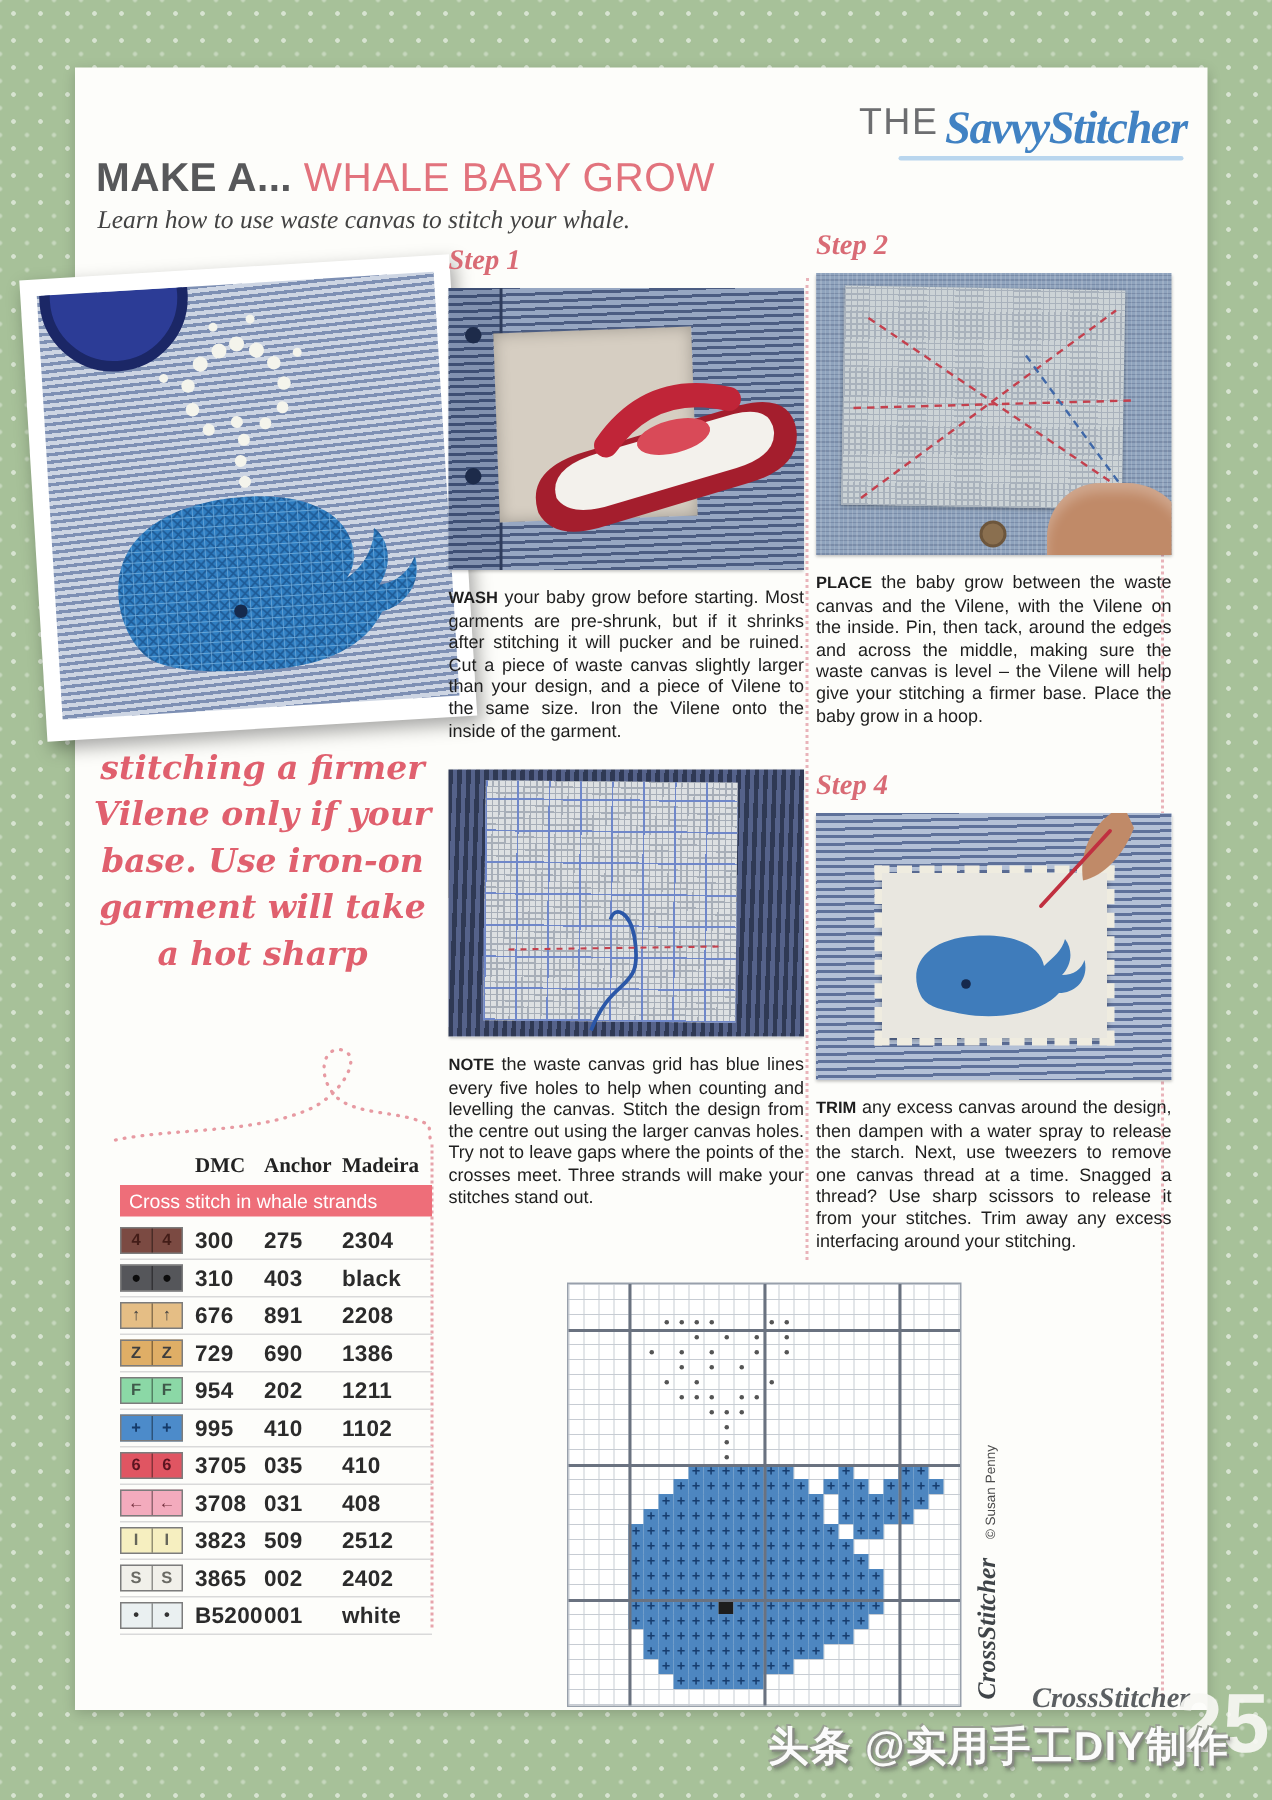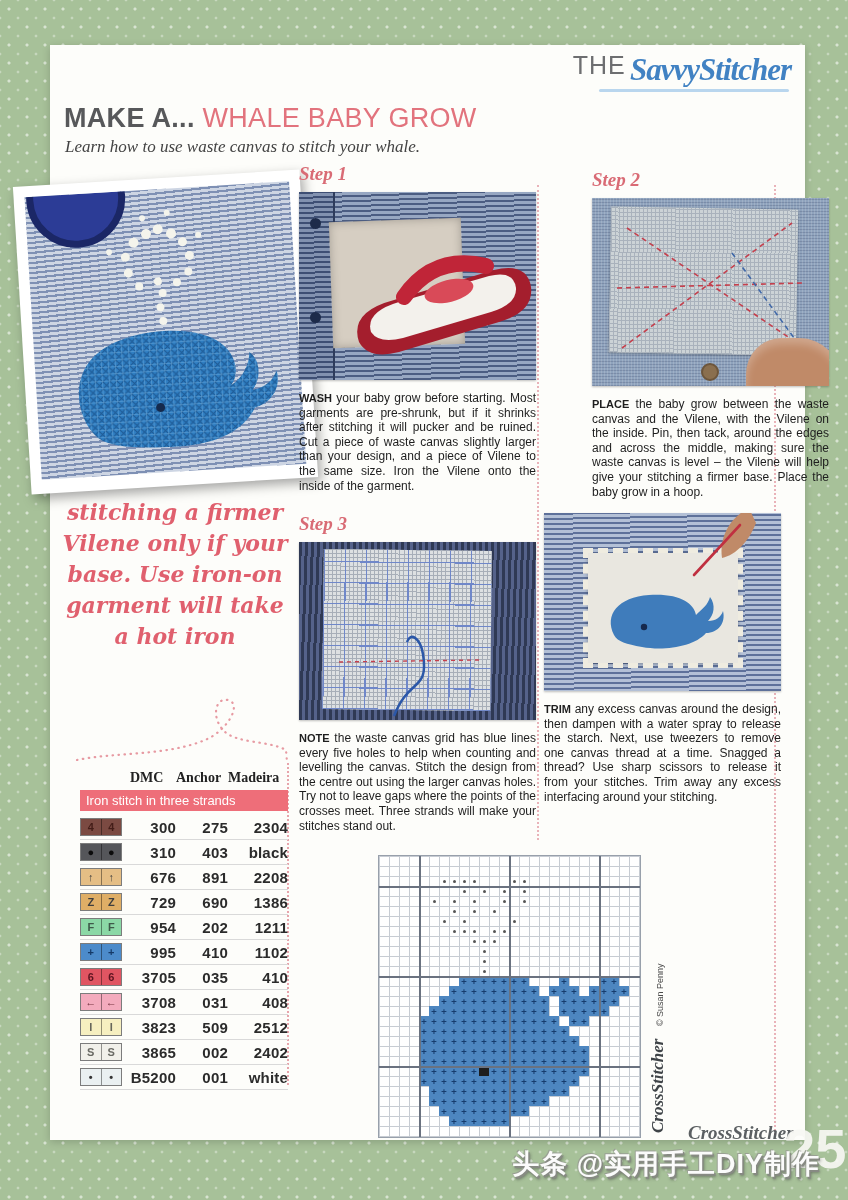--- a/index.html
+++ b/index.html
@@ -5,21 +5,21 @@
   html,body{margin:0;padding:0;}
   .canvas{position:relative;width:848px;height:1200px;overflow:hidden;
     background-color:#a7c199;
     background-image:radial-gradient(rgba(255,255,255,.55) 1.3px, transparent 1.8px),
                      radial-gradient(rgba(255,255,255,.35) 1.2px, transparent 1.7px);
     background-size:18px 18px;background-position:0 0,9px 9px;
     font-family:"Liberation Sans", sans-serif;}
   .sheet{position:absolute;left:50px;top:45px;width:755px;height:1095px;background:#fdfdfa;box-shadow:0 2px 8px rgba(0,0,0,.18);}
 
   
-  .logo{position:absolute;top:6px;right:14px;white-space:nowrap;}
+  .logo{position:absolute;top:22px;right:14px;white-space:nowrap;}
   .logo .the{font-size:25px;color:#6d6e70;letter-spacing:1px;font-weight:400;vertical-align:6px;}
   .logo .name{font-family:"Liberation Serif", serif;font-style:italic;font-weight:bold;font-size:31px;color:#4182c3;letter-spacing:-1px;}
   .logo::after{content:"";position:absolute;right:2px;bottom:-4px;width:190px;height:3px;border-radius:3px;background:#b9d6ee;}
 
   
   .title{position:absolute;left:14px;top:58px;font-size:27px;letter-spacing:.3px;white-space:nowrap;}
   .title .lead{font-weight:800;color:#57585a;}
   .title .accent{font-weight:500;color:#e2737d;}
   .subtitle{position:absolute;left:15px;top:92px;font-family:"Liberation Serif", serif;font-style:italic;font-size:17px;color:#434343;}
 
@@ -36,21 +36,21 @@
 
   
   .swirl{position:absolute;left:25px;top:643px;width:215px;height:80px;}
   .dotline{position:absolute;border-left:2px dotted #e7a4ab;width:0;}
   .dot-tbl{left:237px;top:718px;height:322px;}
   .dot-mid{left:487px;top:140px;height:655px;border-left:2px dotted #e9b3b9;}
   .dot-right{left:724px;top:140px;height:950px;border-left:2px dotted #e9b3b9;}
 
   
   .step{position:absolute;width:237px;}
-  .s1{left:249px;top:118px;} .s2{left:494px;top:124px;margin-left:48px;}
+  .s1{left:249px;top:118px;} .s2{left:494px;top:108px;}
   .s3{left:249px;top:468px;} .s4{left:494px;top:468px;}
   .step h3{margin:0 0 7px 0;font-family:"Liberation Serif", serif;font-style:italic;font-weight:600;font-size:19px;color:#d96b75;}
   .photo{position:relative;width:237px;height:188px;overflow:hidden;box-shadow:0 1px 2px rgba(0,0,0,.25);}
   .s3 .photo,.s4 .photo{height:178px;}
   .photo svg{position:absolute;left:0;top:0;width:100%;height:100%;}
   .step p{margin:11px 0 0 0;font-size:12px;line-height:14.6px;color:#1e1e1e;text-align:justify;}
   .step p b{font-size:11px;}
   .ph1{background:repeating-linear-gradient(178deg,#4c5d82 0 2px,#97a7c2 2px 5px);}
   .placket{position:absolute;left:0;top:0;width:34px;height:100%;background:repeating-linear-gradient(178deg,#3e4f74 0 2px,#8292b0 2px 5px);border-right:2px solid #2e3c5c;}
   .placket::before,.placket::after{content:"";position:absolute;left:11px;width:11px;height:11px;border-radius:50%;background:#1d2b4a;}
@@ -70,21 +70,21 @@
 
   
   .threads{position:absolute;left:30px;top:725px;width:208px;}
   .thead{display:grid;grid-template-columns:50px 46px 52px 60px;font-family:"Liberation Serif", serif;font-weight:bold;font-size:14px;color:#222;margin-bottom:4px;}
   .thead span{text-align:left;}
   .banner{background:#ee6e79;color:#fff;font-size:13px;padding:3px 0 3px 6px;margin-bottom:4px;}
   .trow{display:grid;grid-template-columns:50px 46px 52px 60px;align-items:center;height:24px;border-bottom:1px solid #d9d9d9;}
   .sym{display:inline-flex;width:42px;height:18px;border:1px solid #7c7c7c;box-sizing:border-box;}
   .sym i{flex:1;display:flex;align-items:center;justify-content:center;font-style:normal;font-weight:bold;font-size:11px;line-height:1;}
   .sym i + i{border-left:1px solid rgba(0,0,0,.4);}
-  .num{font-weight:600;font-size:15px;color:#2b2b2b;letter-spacing:.2px;text-align:right;}
+  .num{font-weight:600;font-size:15px;color:#2b2b2b;letter-spacing:.2px;}
 
   
   .chart{position:absolute;left:328px;top:810px;width:261px;height:281px;background:#fff;border:1px solid #98a0ab;box-sizing:content-box;
     background-image:linear-gradient(#c7ccd3 1px, transparent 1px),linear-gradient(90deg,#c7ccd3 1px, transparent 1px);background-size:10px 10px;}
   .cell{position:absolute;width:10px;height:10px;box-sizing:border-box;}
   .cb{background:#4d86c0;color:#173d6e;font-family:"DejaVu Sans Mono", monospace;font-weight:bold;font-size:9px;line-height:10px;text-align:center;}
   .ck{background:#1d1d1d;}
   .cd{display:flex;align-items:center;justify-content:center;}
   .cd::after{content:"";width:3px;height:3px;border-radius:50%;background:#555;}
   .gmaj{position:absolute;background:#6a7280;}
@@ -153,21 +153,21 @@
           <circle cx="112" cy="218" r="4.5" fill="#152a4d"></circle>
         </svg>
       </div>
     </div>
 
     <div class="note">
       <div>stitching a firmer</div>
       <div>Vilene only if your</div>
       <div>base. Use iron-on</div>
       <div>garment will take</div>
-      <div>a hot iron</div>
+      <div>a hot sharp</div>
     </div>
 
     <svg class="swirl" viewBox="0 0 215 80">
       <path d="M2,72 C40,64 92,68 130,52 C152,43 168,16 153,12 C140,9 136,30 149,43 C162,56 192,52 211,62 L212,74" fill="none" stroke="#e79aa2" stroke-width="2.2" stroke-linecap="round" stroke-dasharray="0.5 5.5"></path>
     </svg>
     <div class="dotline dot-tbl"></div>
     <div class="dotline dot-mid"></div>
     <div class="dotline dot-right"></div>
 
     <div class="step s1">
@@ -197,52 +197,52 @@
           </g>
           <path d="M140,55 L208,148" stroke="#3f68a8" stroke-width="1.6" stroke-dasharray="5 4" fill="none"></path>
         </svg>
         <div class="fingers"></div>
         <div class="button2"></div>
       </div>
       <p><b>PLACE</b><span> the baby grow between the waste canvas and the Vilene, with the Vilene on the inside. Pin, then tack, around the edges and across the middle, making sure the waste canvas is level – the Vilene will help give your stitching a firmer base. Place the baby grow in a hoop.</span></p>
     </div>
 
     <div class="step s3">
-      <h3>Step 3</h3>
       <div class="photo ph3">
         <div class="wcanvas3"></div>
         <svg viewBox="0 0 237 178">
           <path d="M95,174 C110,135 130,150 124,112 C121,95 111,90 108,100" stroke="#2b57a8" stroke-width="2.5" fill="none"></path>
           <path d="M40,120 L180,118" stroke="#c4404d" stroke-width="1.4" stroke-dasharray="4 4" fill="none"></path>
         </svg>
       </div>
       <p><b>NOTE</b><span> the waste canvas grid has blue lines every five holes to help when counting and levelling the canvas. Stitch the design from the centre out using the larger canvas holes. Try not to leave gaps where the points of the crosses meet. Three strands will make your stitches stand out.</span></p>
     </div>
 
     <div class="step s4">
+      <h3>Step 4</h3>
       <div class="photo ph4">
         <div class="fray"></div>
         <svg viewBox="0 0 237 178">
           <path d="M70,122 C60,102 74,84 105,82 C135,80 150,90 152,102 C158,96 164,92 166,84 C172,92 170,102 164,108 C172,108 177,104 179,98 C182,110 174,120 162,120 C150,134 120,138 98,134 C82,131 74,129 70,122Z" fill="#3f7cbb"></path>
           <circle cx="100" cy="114" r="3.2" fill="#16294d"></circle>
           <path d="M205,-5 C185,5 175,25 178,45 C192,42 205,28 212,10 Z" fill="#c08a68"></path>
           <path d="M196,12 L150,62" stroke="#c03040" stroke-width="2.6" fill="none" stroke-linecap="round"></path>
         </svg>
       </div>
       <p><b>TRIM</b><span> any excess canvas around the design, then dampen with a water spray to release the starch. Next, use tweezers to remove one canvas thread at a time. Snagged a thread? Use sharp scissors to release it from your stitches. Trim away any excess interfacing around your stitching.</span></p>
     </div>
 
     <div class="threads">
       <div class="thead">
         <span></span>
         <span>DMC</span>
         <span>Anchor</span>
         <span>Madeira</span>
       </div>
-      <div class="banner">Iron stitch in three strands</div>
+      <div class="banner">Cross stitch in whale strands</div>
       <div>
           <div class="trow">
             <span class="sym" style="background:#7b4a42;color:#431d18">
               <i>4</i>
               <i>4</i>
             </span>
             <span class="num">300</span>
             <span class="num">275</span>
             <span class="num">2304</span>
           </div>

